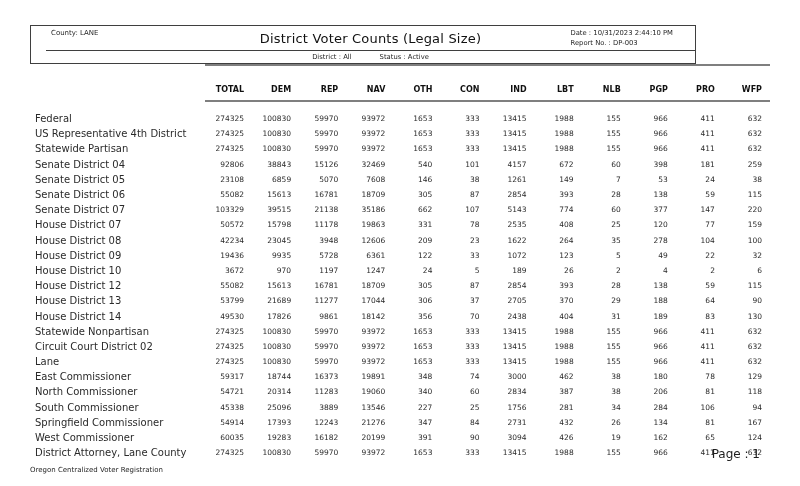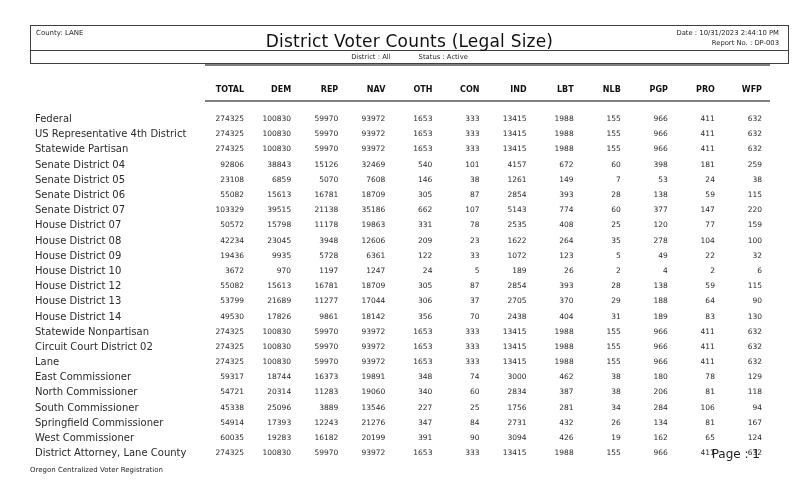--- a/index.html
+++ b/index.html
@@ -12,40 +12,41 @@
   html,body{background:#fff;}
   body{font-family:"DejaVu Sans","Liberation Sans",sans-serif;color:var(--text);}
   .page{
     position:relative;
     width:800px;height:486px;
     background:var(--bg);
     overflow:hidden;
   }
   
   .header-box{
-    position:absolute;left:30px;top:25px;width:759px;
+    position:absolute;left:30px;top:25px;width:666px;
     border:1px solid var(--box-border);
     background:#fff;
+    padding-left:15px;
   }
   .header-top{
     position:relative;height:24px;
   }
   .county-label{
     position:absolute;left:5px;top:3px;
     font-size:7px;color:var(--text);
   }
   .report-title{
     position:absolute;left:0;right:0;top:5px;
     text-align:center;
-    font-size:17px;color:#111;
+    font-size:13px;color:#111;
     letter-spacing:0.2px;
   }
   .date-block{
-    position:absolute;right:9px;top:3px;
-    font-size:6.8px;line-height:1.4;text-align:right;color:var(--text);margin-left:47px;
+    position:absolute;right:22px;top:3px;
+    font-size:6.8px;line-height:1.4;text-align:left;color:var(--text);margin-left:47px;
   }
   .header-filters{
     height:13px;
     border-top:1px solid var(--box-border);
     display:flex;align-items:center;justify-content:center;gap:28px;
     font-size:6.8px;color:var(--text);
   }
   
   .tbl{
     position:absolute;left:30px;top:64px;width:740px;

